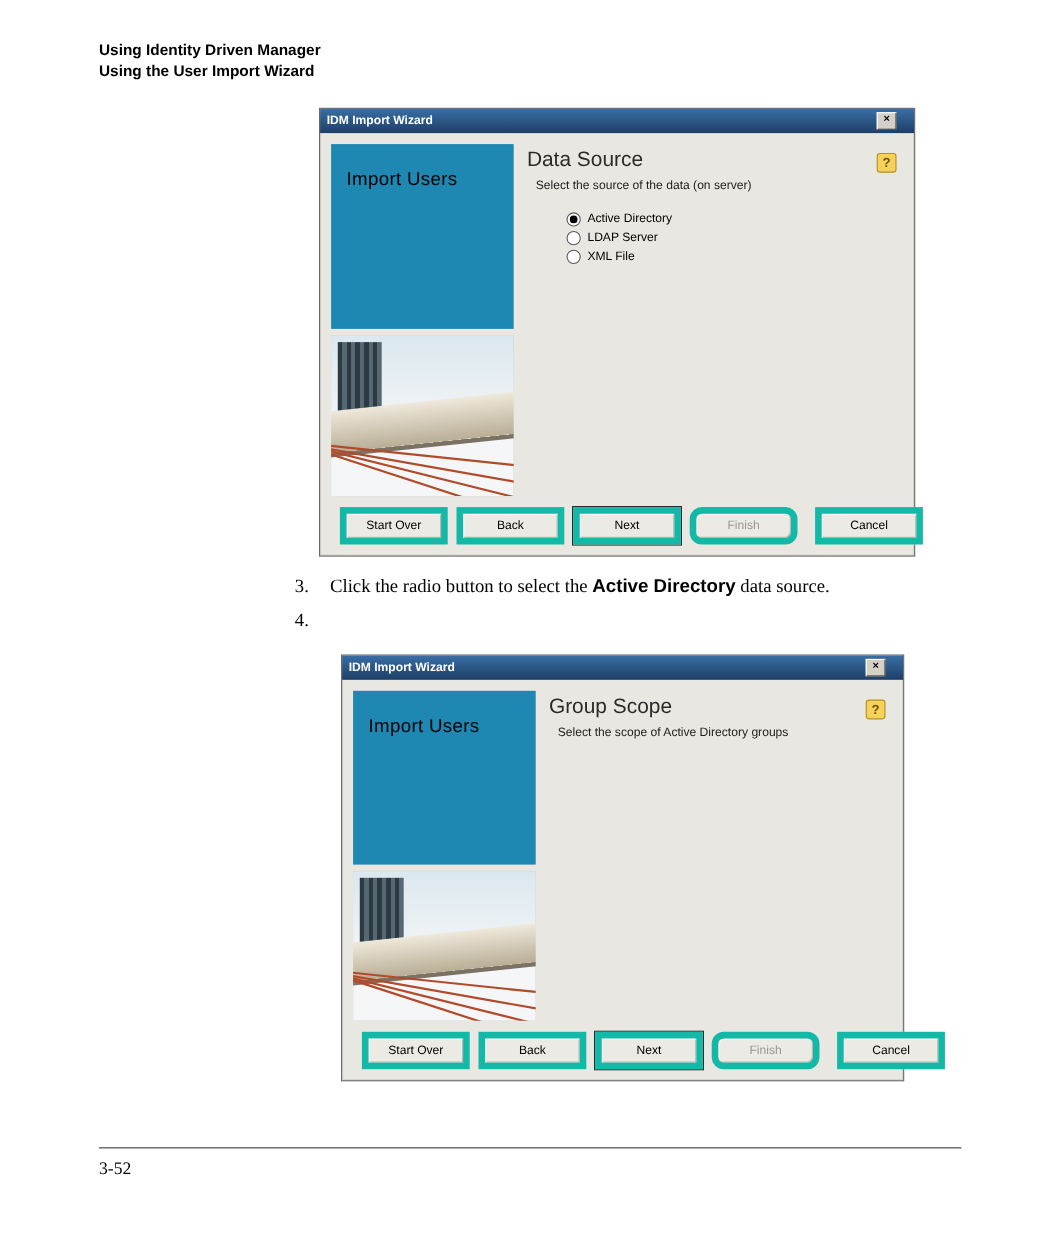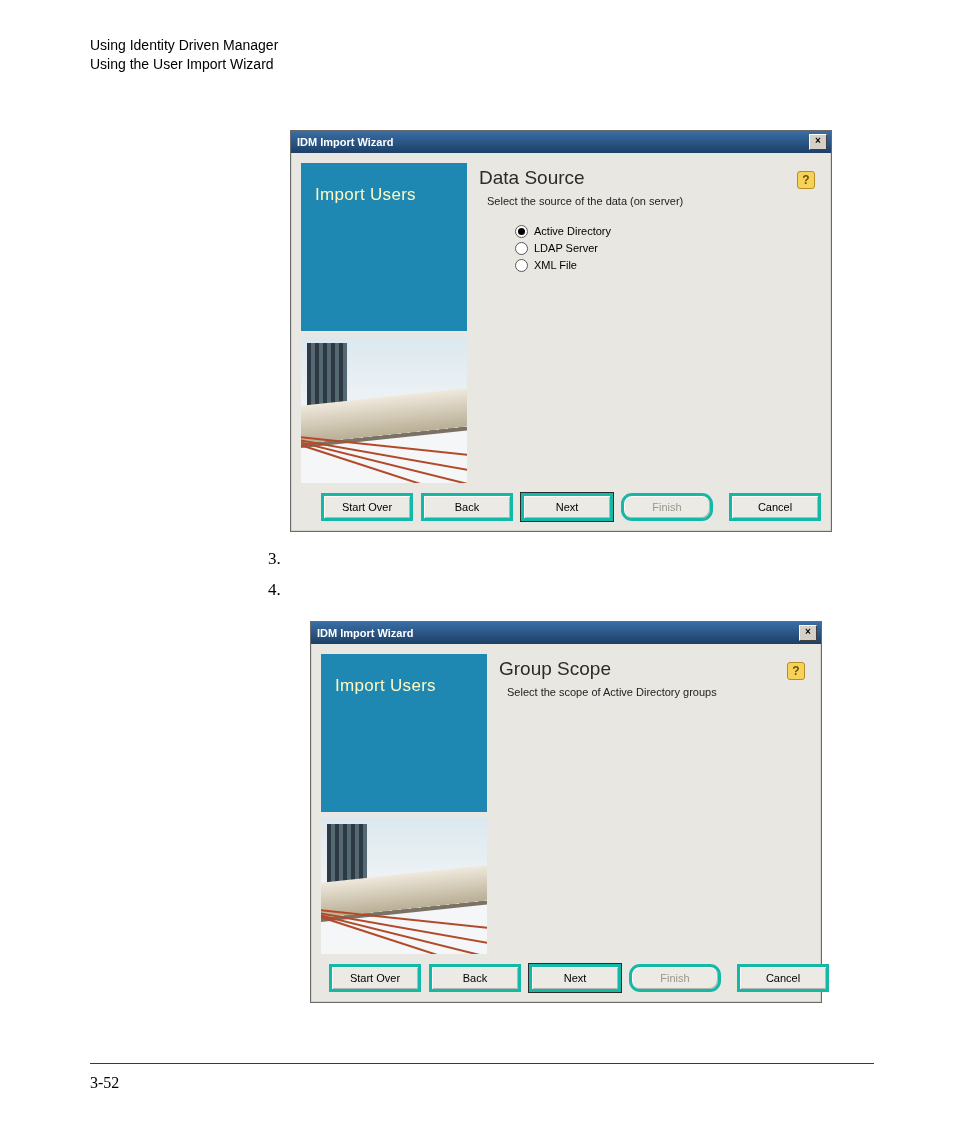--- a/index.html
+++ b/index.html
@@ -8,24 +8,24 @@
     background: #fff;
     font-family: "Times New Roman", Georgia, serif;
     color: #000;
     width: 954px;
   }
   .page {
     padding: 36px 80px 40px 90px;
   }
   .running-head {
     font-family: Arial, Helvetica, sans-serif;
-    font-weight: normal;
+    font-weight: bold;
     font-size: 14px;
     line-height: 1.35;
-    margin-bottom: 56px;
+    margin-bottom: 24px;
   }
   .step-list {
     margin: 14px 0 18px 178px;
     font-size: 17px;
   }
   .step {
     display: flex;
     gap: 18px;
     margin: 6px 0;
     line-height: 1.5;
@@ -47,21 +47,21 @@
     color: #000;
     box-shadow: 0 0 0 1px #d6d3cc inset;
   }
   .titlebar {
     display: flex;
     align-items: center;
     justify-content: space-between;
     height: 22px;
     background: linear-gradient(#3a6ea5, #1c3f66);
     color: #fff;
-    padding: 0 4px 0 6px;
+    padding: 0 16px 0 6px;
     font-weight: bold;
     font-size: 11px;
   }
   .closebox {
     width: 16px; height: 14px;
     background: #d4d0c8;
     color: #000;
     border: 1px solid #fff;
     border-right-color:#404040; border-bottom-color:#404040;
     font-size: 10px; line-height: 12px; text-align: center;
@@ -75,21 +75,21 @@
   }
   .sidepane {
     width: 166px;
     display: flex;
     flex-direction: column;
     gap: 6px;
   }
   .tile-blue {
     flex: 1;
     background: #1e87b2;
-    color: #fef9c3;
+    color: #000000;
     display: flex;
     align-items: flex-start;
     justify-content: flex-start;
     padding: 22px 10px 0 14px;
     font-family: "Segoe UI", Tahoma, sans-serif;
     font-size: 17px;
     letter-spacing: 0.3px;
   }
   .tile-img {
     flex: 1;
@@ -130,21 +130,21 @@
     box-shadow: inset 1px 1px 0 #c9c9c9;
   }
 
   .btnrow {
     display:flex; gap:8px; padding: 6px 10px 10px 10px;
     justify-content: flex-start;
   }
   .btnrow .spacer { flex:1; }
   .btn {
     min-width: 66px; height:22px;
-    background:#eceae4; border:3px solid #14b8a6;
+    background:#eceae4; border:6px solid #14b8a6;
     box-shadow: inset 1px 1px 0 #fff, inset -1px -1px 0 #b9b6ad;
     font: 11px Tahoma, sans-serif; color:#000;
     display:flex; align-items:center; justify-content:center;
     padding: 0 10px;
   }
   .btn.default { box-shadow: 0 0 0 1px #2b2b2b, inset 1px 1px 0 #fff, inset -1px -1px 0 #b9b6ad; }
   .btn.disabled { color:#9a978e;border-radius:11px; }
   .btnrow .leftgap { width:172px; }
 
   .hr {
@@ -218,20 +218,23 @@
         <div class="btn disabled">Finish</div>
         <div class="spacer"></div>
         <div class="btn">Cancel</div>
       </div>
     </div>
   </div>
 
   <div class="step-list">
     <div class="step">
       <span class="step-num">3.</span>
+      <span class="step-text">
+        <span>Click the radio button to select the </span><b>Active Directory</b><span> data source.</span>
+      </span>
     </div>
     <div class="step">
       <span class="step-num">4.</span>
     </div>
   </div>
 
   <div class="fig-wrap" style="margin-left:220px;">
     <div class="wizard" style="width:510px;">
       <div class="titlebar">
         <span>IDM Import Wizard</span>

